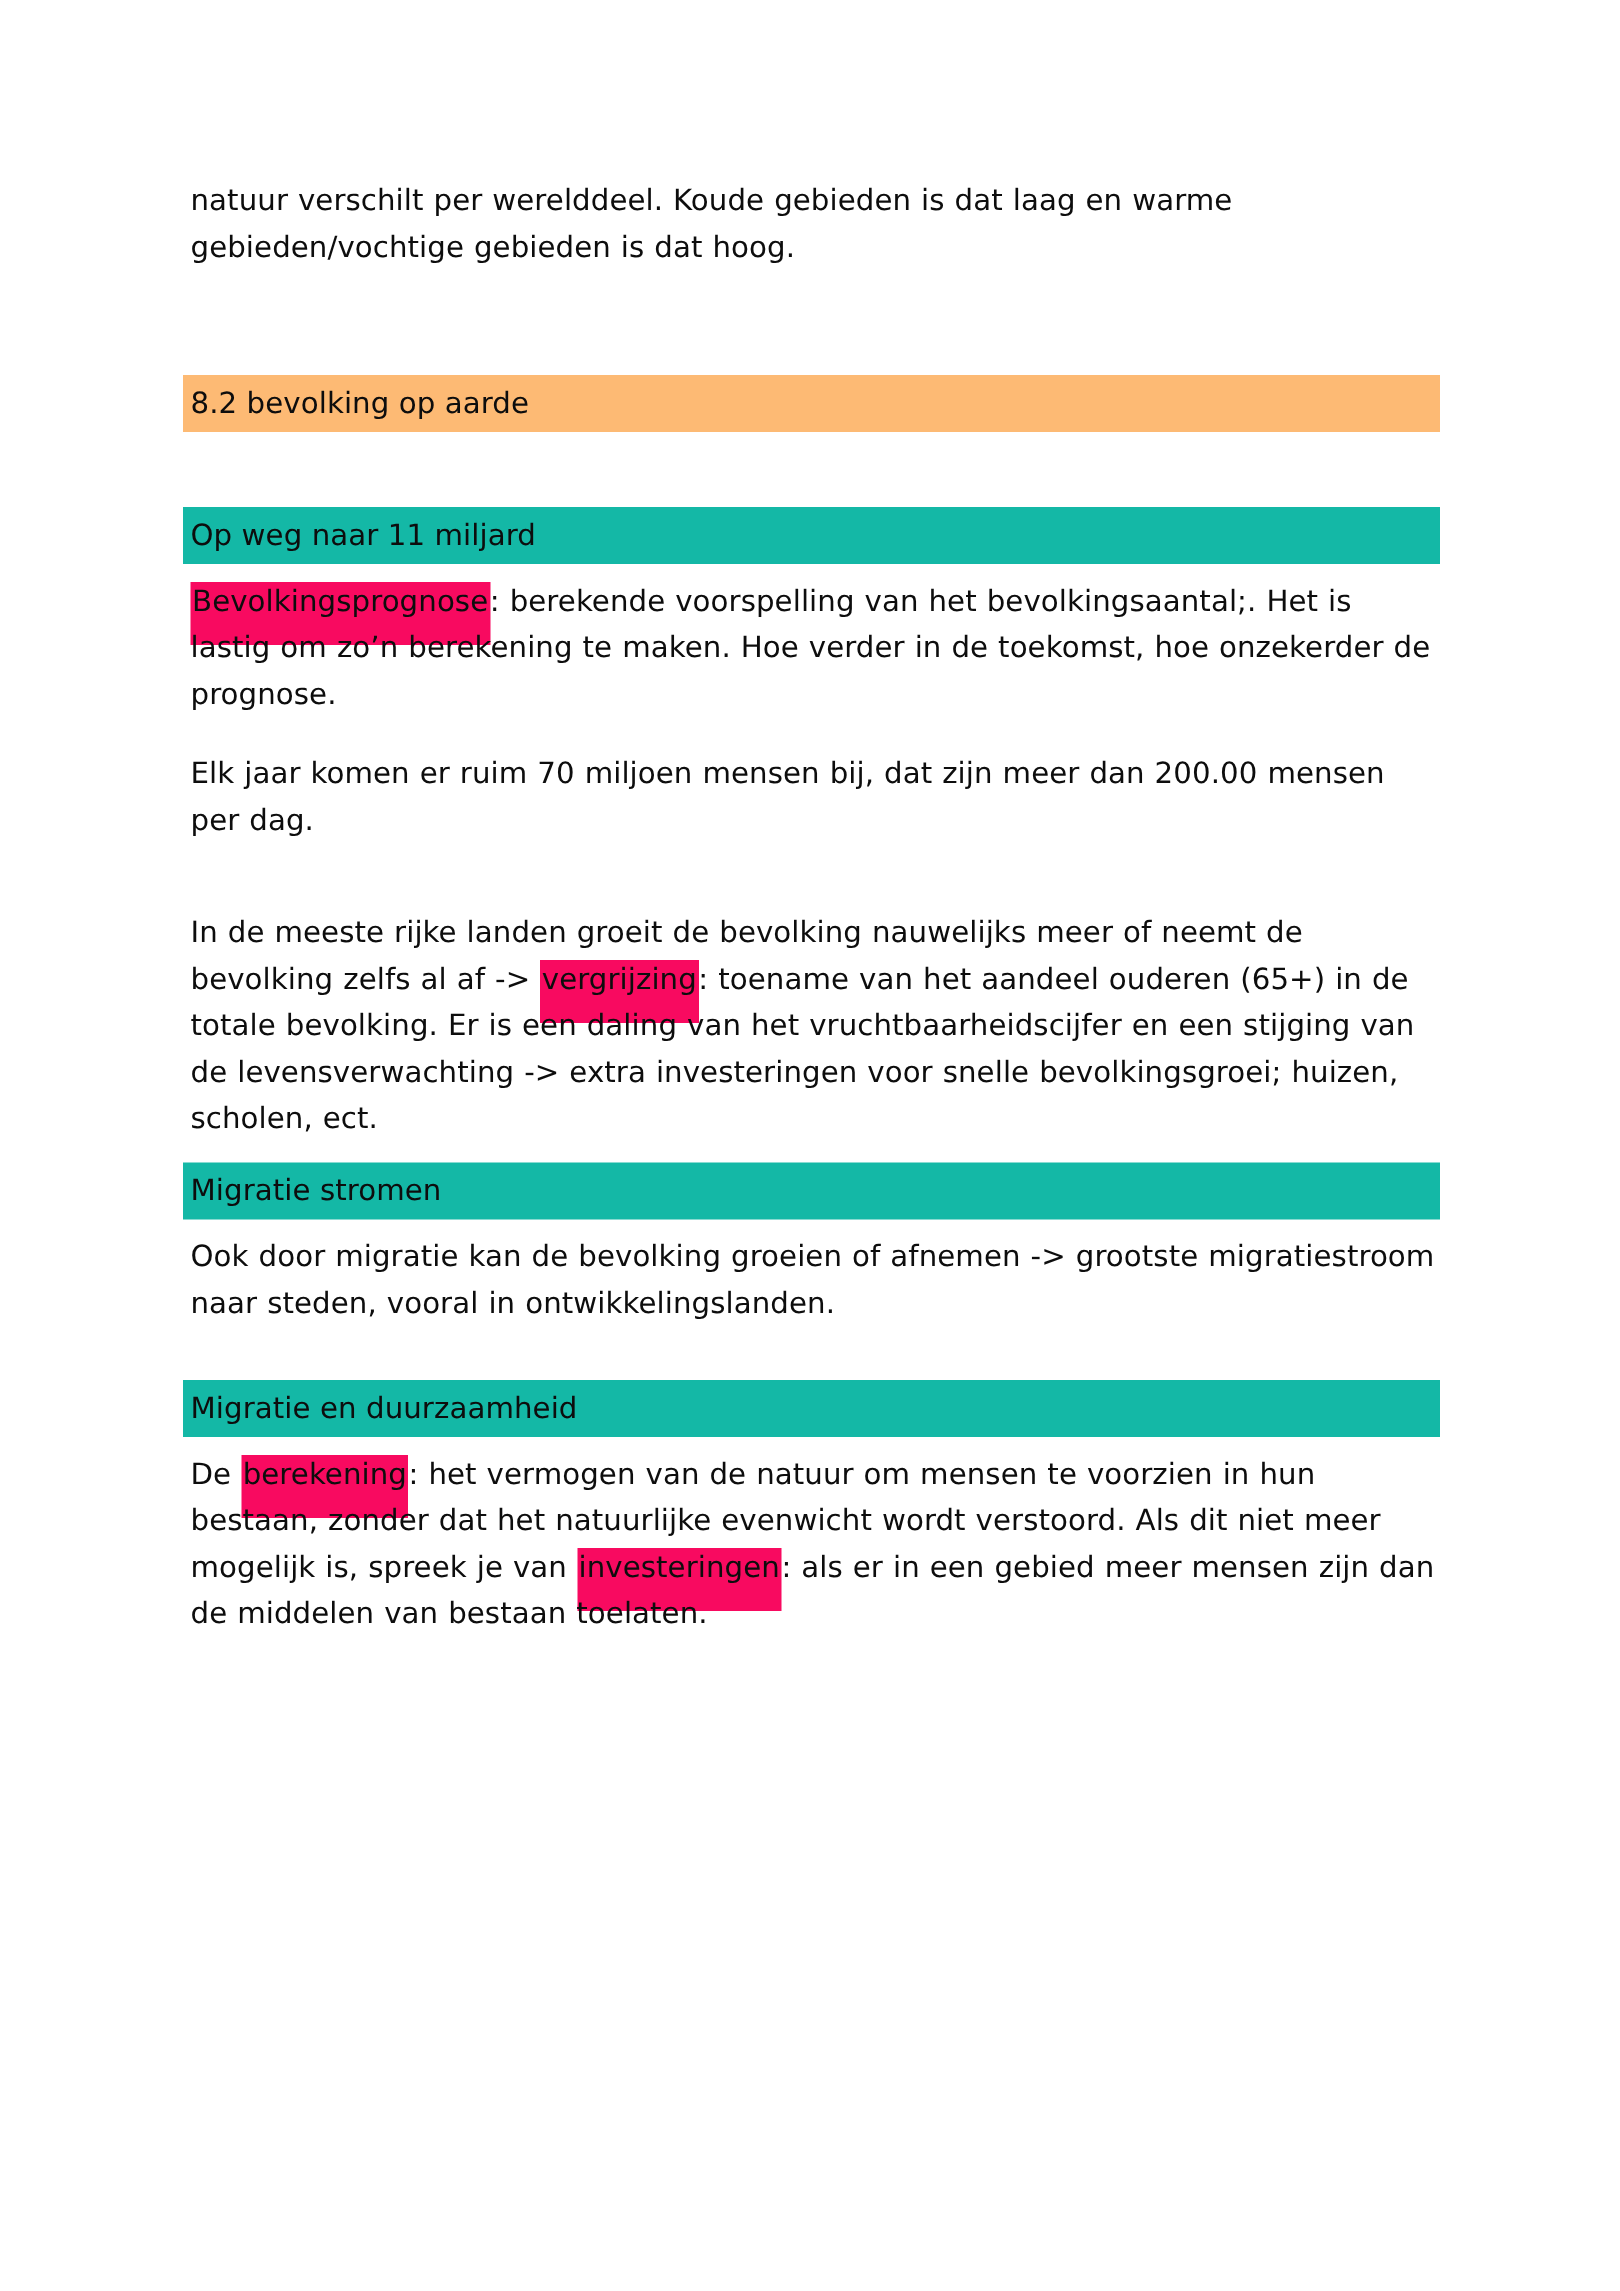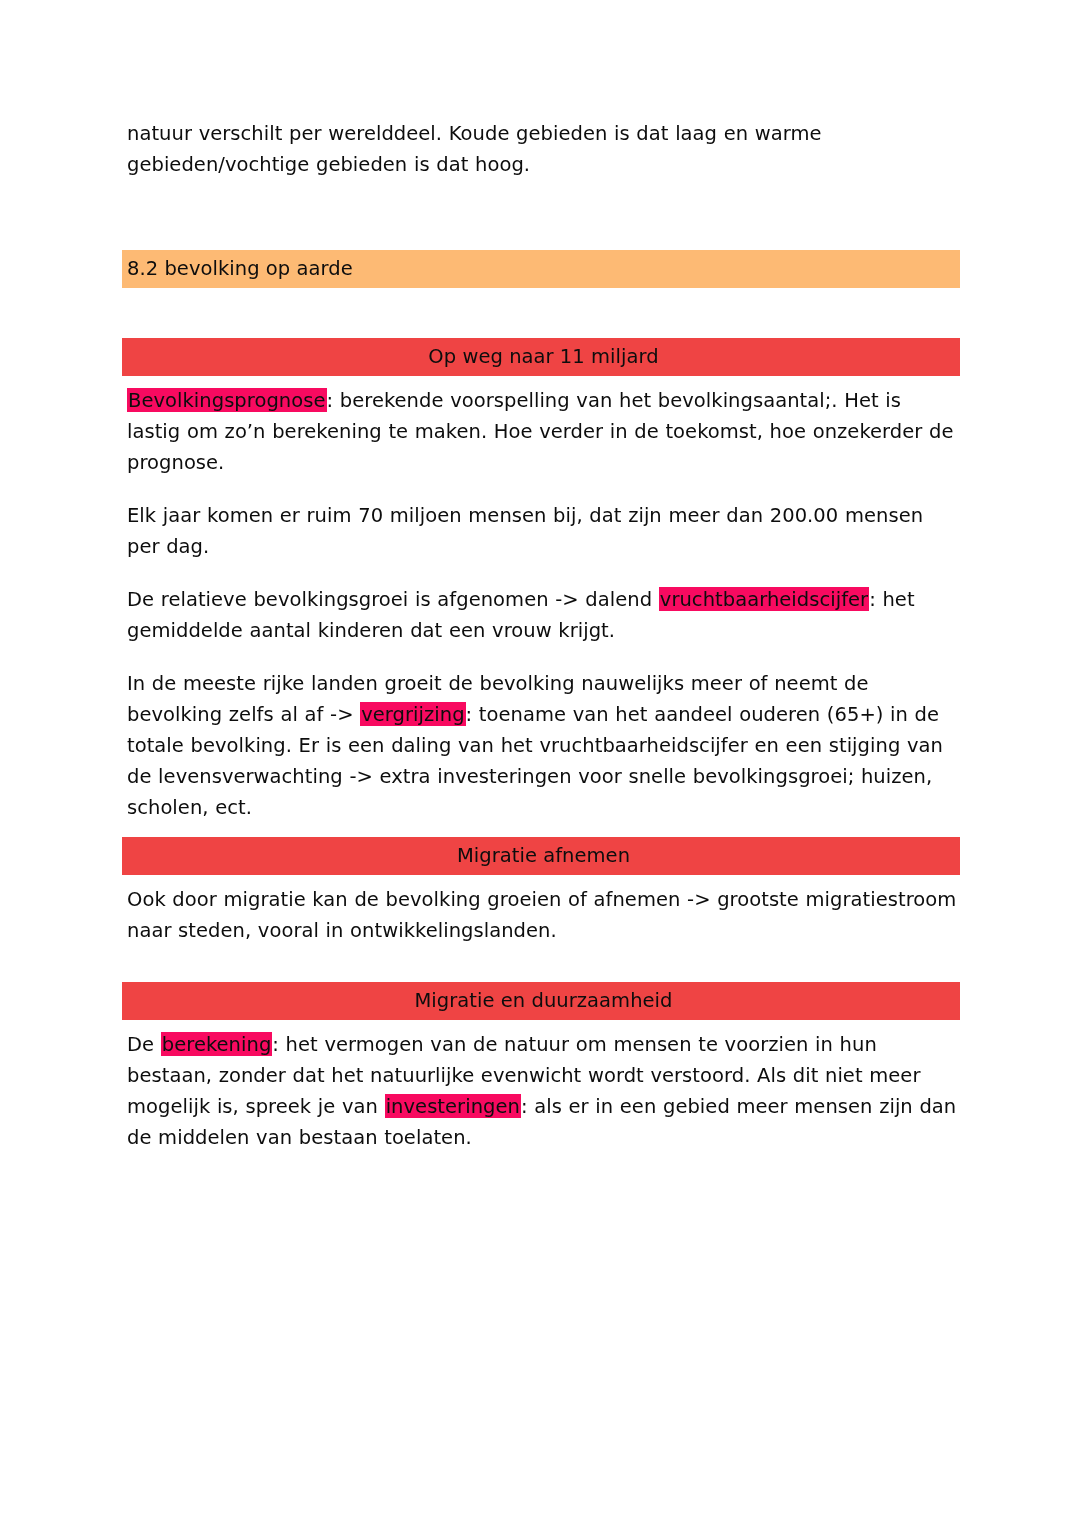--- a/index.html
+++ b/index.html
@@ -62,29 +62,28 @@
     padding: 6px 0 7px 5px;
     font-size: 19.5px;
     line-height: 25px;
     color: #0d0d0d;
     letter-spacing: 0.05px;
   }
   .band.major {
     background: #fdba74;
   }
   .band.minor {
-    background: #ef4444;
-    text-align: center;
+    background: #14b8a6;
   }
 
   
   .hl {
     background: #f80a60;
     color: #0d0d0d;
-    padding: 1px 1px 0 1px;
+    padding: 1px 1px 18px 1px;
     box-decoration-break: clone;
     -webkit-box-decoration-break: clone;
   }
 </style>
 </head>
 <body>
 
 <div class="page">
   <div class="content">
 
@@ -101,29 +100,28 @@
     <div class="spacer-xs"></div>
 
     <p class="para"><span class="hl">Bevolkingsprognose</span><span>: berekende voorspelling van het bevolkingsaantal;. Het is lastig om zo’n berekening te maken. Hoe verder in de toekomst, hoe onzekerder de prognose.</span></p>
 
     <div class="spacer-md"></div>
 
     <p class="para">Elk jaar komen er ruim 70 miljoen mensen bij, dat zijn meer dan 200.00 mensen per dag.</p>
 
     <div class="spacer-md"></div>
 
-    <p class="para"><span>De relatieve bevolkingsgroei is afgenomen -&gt; dalend </span><span class="hl">vruchtbaarheidscijfer</span><span>: het gemiddelde aantal kinderen dat een vrouw krijgt.</span></p>
 
     <div class="spacer-md"></div>
 
     <p class="para"><span>In de meeste rijke landen groeit de bevolking nauwelijks meer of neemt de bevolking zelfs al af -&gt; </span><span class="hl">vergrijzing</span><span>: toename van het aandeel ouderen (65+) in de totale bevolking. Er is een daling van het vruchtbaarheidscijfer en een stijging van de levensverwachting -&gt; extra investeringen voor snelle bevolkingsgroei; huizen, scholen, ect.</span></p>
 
     <div class="spacer-sm"></div>
 
-    <div class="band minor">Migratie afnemen</div>
+    <div class="band minor">Migratie stromen</div>
 
     <div class="spacer-xs"></div>
 
     <p class="para">Ook door migratie kan de bevolking groeien of afnemen -&gt; grootste migratiestroom naar steden, vooral in ontwikkelingslanden.</p>
 
     <div class="spacer-md"></div>
 
 
     <div class="spacer-sm"></div>
 

